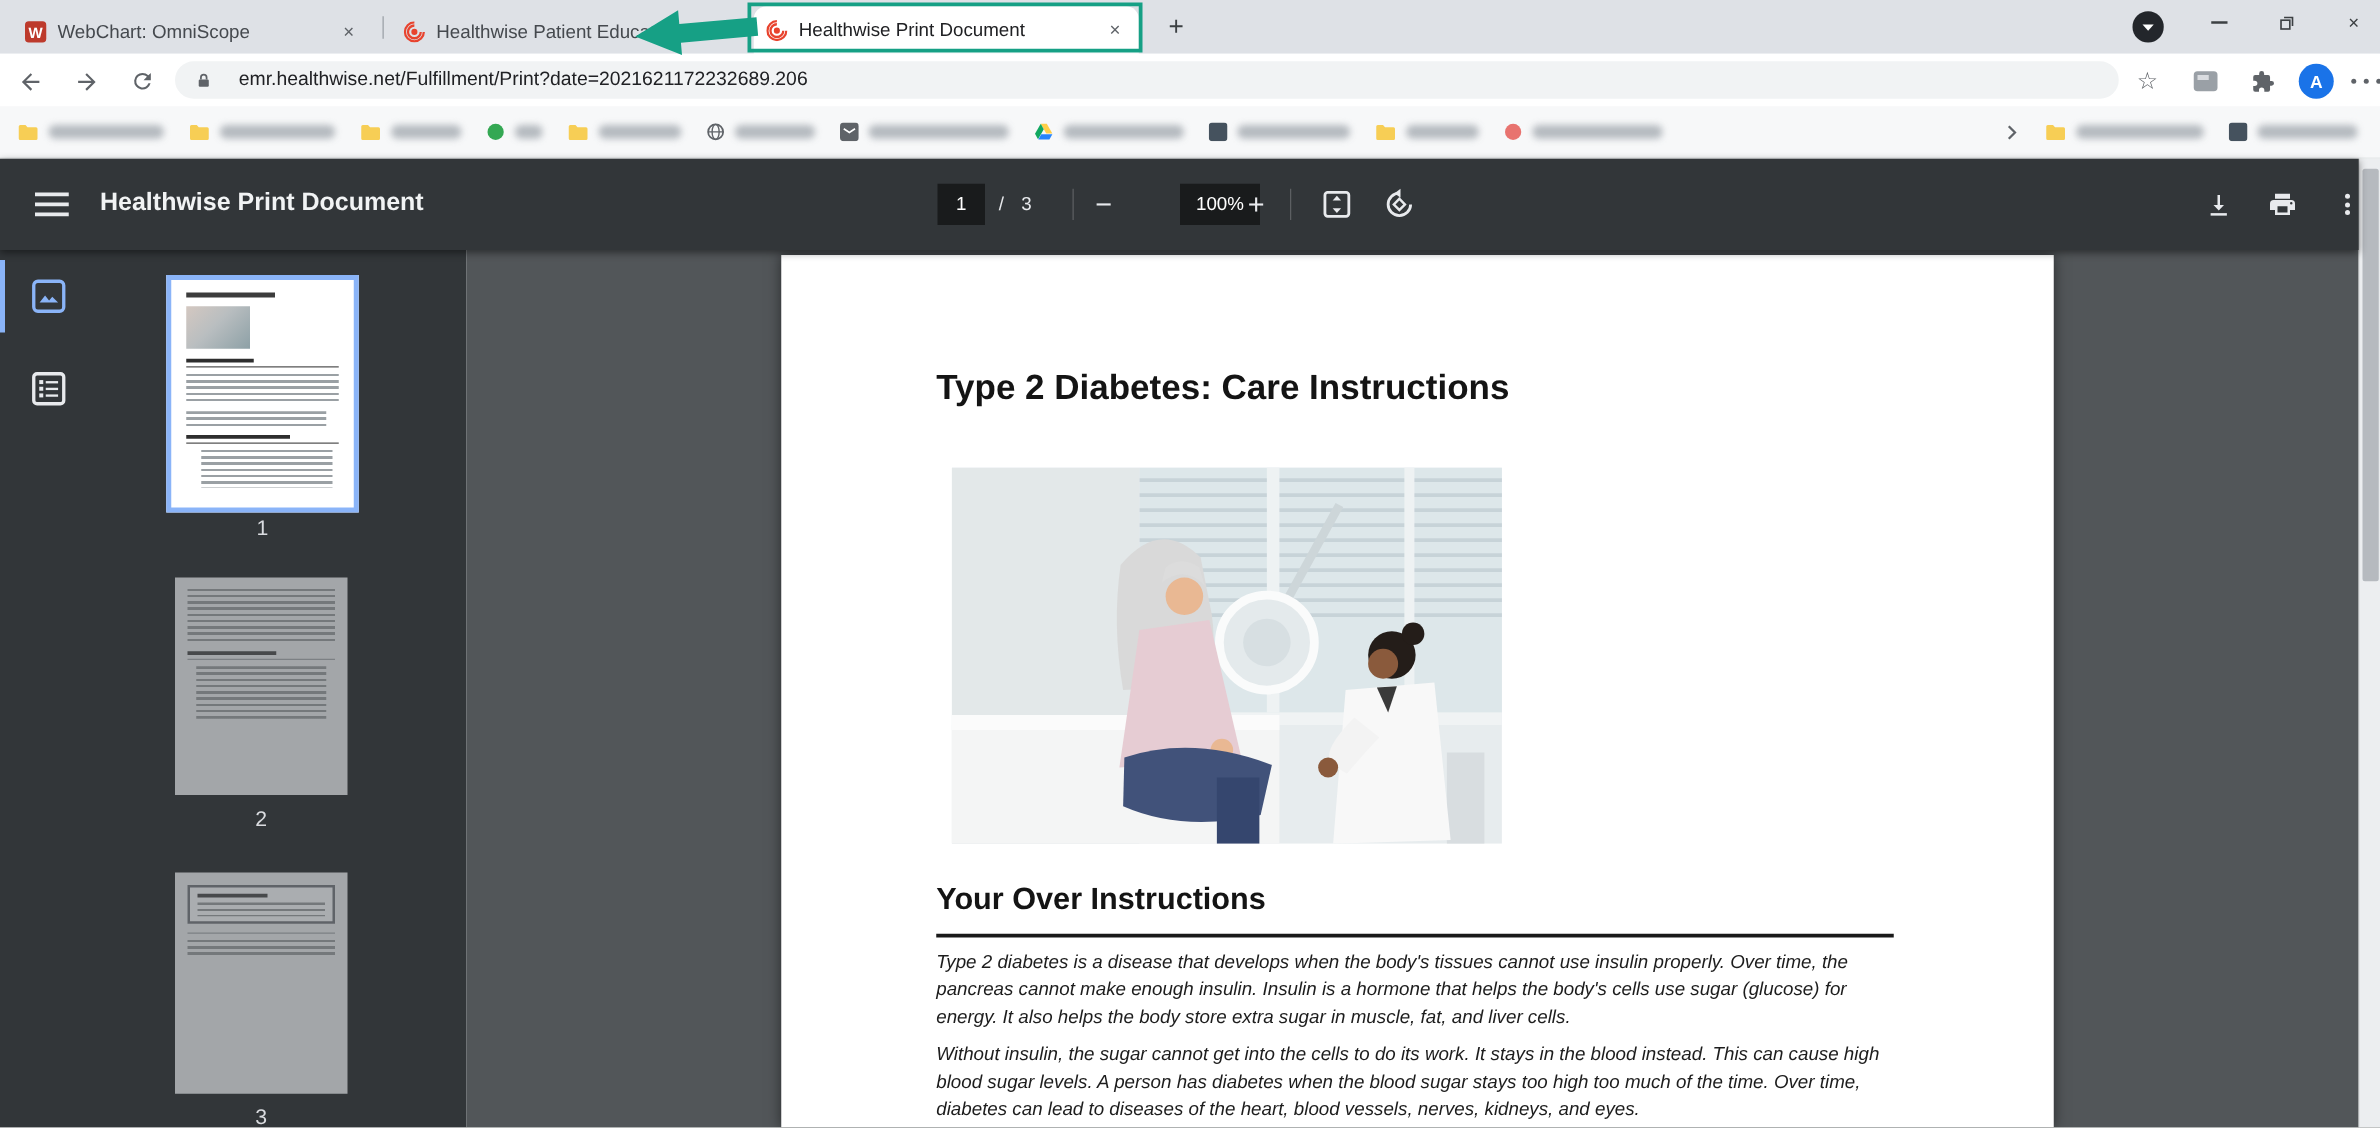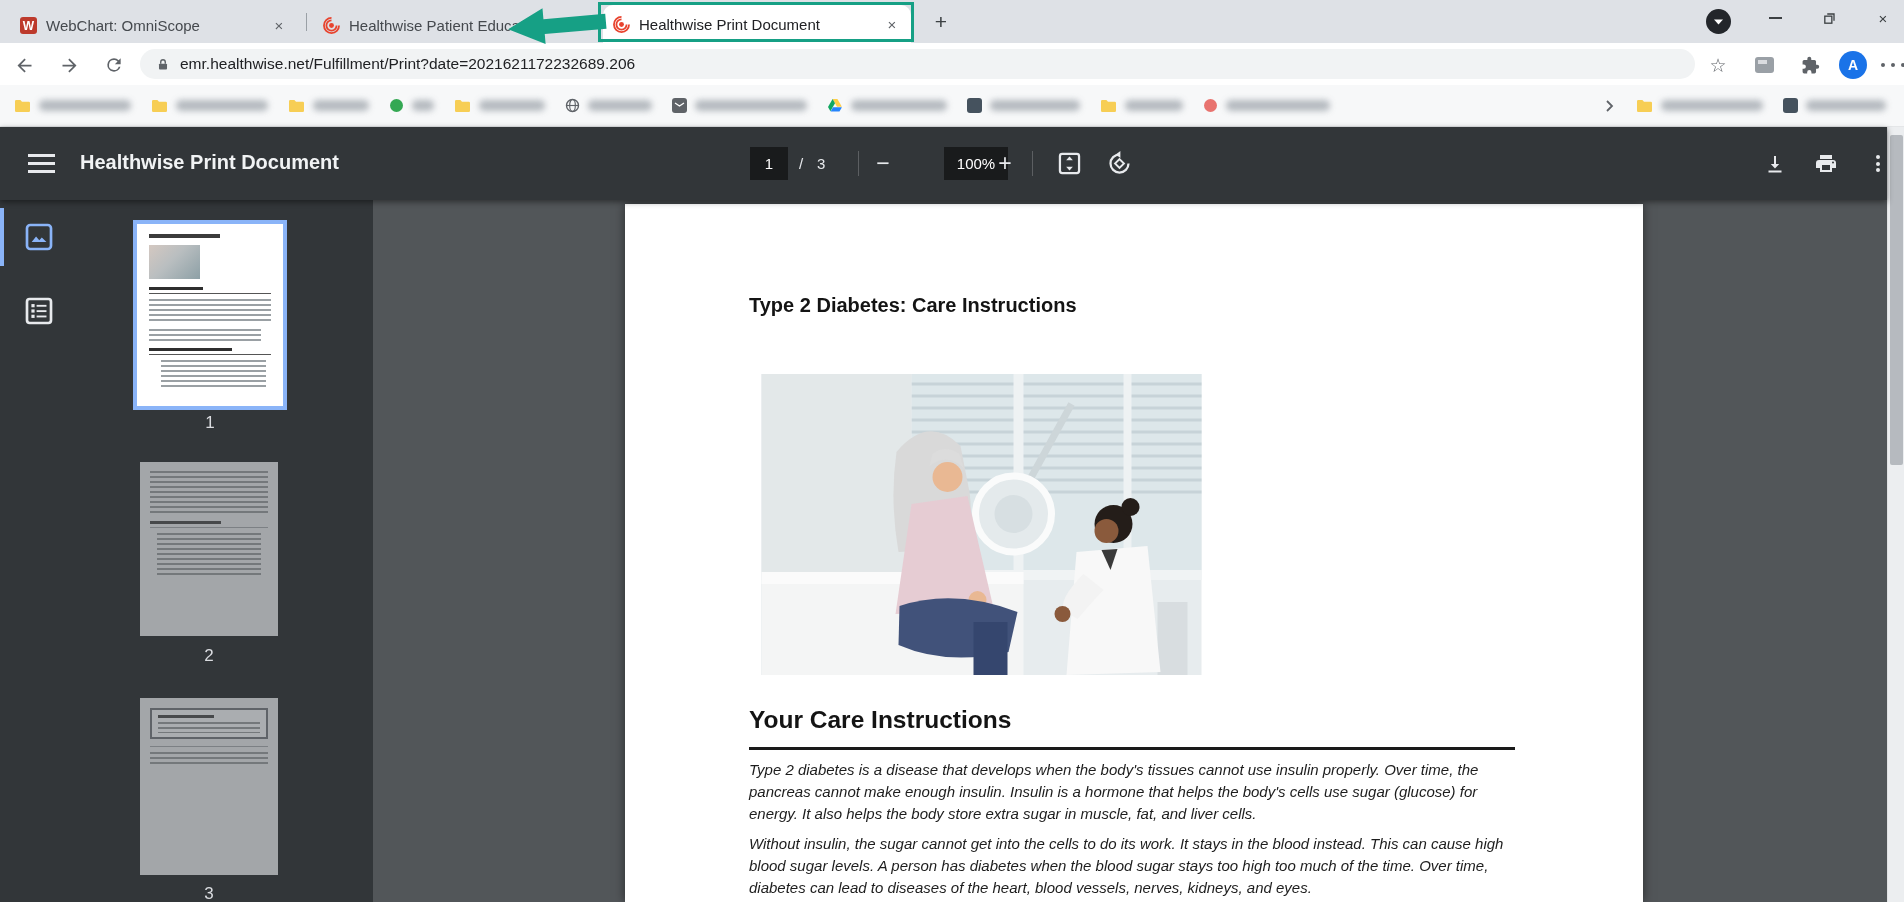--- a/index.html
+++ b/index.html
@@ -31,21 +31,21 @@
   
   .green-box { position:absolute; left:598px; top:2px; width:316px; height:40px;
                border:3px solid #16a085; z-index:40; }
   .green-arrow { position:absolute; left:506px; top:2px; z-index:41; transform:rotate(-5deg); }
 
   
   .addrbar { position:absolute; left:0; top:43px; width:100%; height:42px; background:#fff; }
   .navbtn { position:absolute; top:8px; width:28px; height:28px; display:flex; align-items:center; justify-content:center; }
   .nb-back { left:10px; } .nb-fwd { left:55px; } .nb-reload { left:100px; }
   .omnibox { position:absolute; left:140px; top:6px; width:1555px; height:30px; border-radius:15px;
-             background:#f1f3f4; display:flex; align-items:center; gap:10px; padding:0 16px;
+             background:#f1f3f4; display:flex; align-items:center; gap:21px; padding:0 16px;
              font-size:15.5px; color:#202124; }
   .addr-right { position:absolute; top:8px; width:30px; height:28px; display:flex; align-items:center; justify-content:center; }
   .ar-star { left:1703px; font-size:19px; color:#5f6368; }
   .ar-ext1 { left:1749px; } .ar-puzzle { left:1795px; }
   .ar-avatar { left:1838px; }
   .avatar-circ { width:28px; height:28px; border-radius:50%; background:#1a73e8; color:#fff; font-size:14px;
                  font-weight:bold; display:flex; align-items:center; justify-content:center; }
   .ar-menu { left:1878px; }
   .vdots i { display:block; width:4px; height:4px; border-radius:50%; background:#5f6368; margin:2.5px auto; }
   .extcard { width:19px; height:16px; border-radius:3px; background:#9aa0a6; position:relative; }
@@ -100,21 +100,21 @@
   .m-rule.g2 { background:#7c8084; }
   .m-lines { width:100%; background:repeating-linear-gradient(to bottom,#9aa0a4 0 2px, transparent 2px 5px);
              margin-bottom:6px; }
   .m-lines.g { background:repeating-linear-gradient(to bottom,#74787b 0 2px, transparent 2px 5px); }
   .m-lines.ind { width:86%; margin-left:10%; }
   .m-box { border:2px solid #5f6368; background:#aaadb0; padding:5px 6px 2px; margin-top:4px; }
 
   .viewer { position:absolute; left:373px; top:0; width:1514px; height:100%; background:#525659; }
   .page { position:absolute; left:252px; top:4px; width:1018px; height:698px; background:#fff;
           box-shadow:0 0 10px rgba(0,0,0,.5); }
-  .doc-title { position:absolute; left:124px; top:90px; font-size:20px; font-weight:bold; color:#141414; }
+  .doc-title { position:absolute; left:124px; top:90px; font-size:28px; font-weight:bold; color:#141414; }
   .doc-photo { position:absolute; left:136px; top:170px; width:441px; height:301px; }
   .doc-h2 { position:absolute; left:124px; top:502px; font-size:24.5px; font-weight:bold; color:#141414; }
   .doc-rule { position:absolute; left:124px; top:543px; width:766px; height:3px; background:#1a1a1a; }
   .doc-p { position:absolute; left:124px; width:777px; font-size:15px; line-height:21.8px; color:#1d1d1d;font-style:italic; }
   .doc-p1 { top:555px; } .doc-p2 { top:629px; }
 
   .scrollbar { position:absolute; right:0; top:127px; width:17px; height:775px; background:#eceef0;
                border-left:1px solid #e0e2e4; }
   .scroll-thumb { position:absolute; left:2px; top:8px; width:13px; height:330px; background:#b6babf; border-radius:2px; }
 </style>
@@ -463,21 +463,21 @@
           <rect x="396" y="228" width="30" height="73" fill="#d8dde0"></rect>
           <circle cx="352" cy="150" r="19" fill="#241d19"></circle>
           <circle cx="369" cy="133" r="9" fill="#241d19"></circle>
           <circle cx="345" cy="157" r="12" fill="#8a5a3c"></circle>
           <path d="M315 178 L386 172 L399 298 L305 301 Z" fill="#f8f8f8"></path>
           <polygon points="340,176 356,175 349,196" fill="#3a3a3a"></polygon>
           <path d="M322 200 q-26 26 -19 37 l13 8 q16 -19 26 -29 z" fill="#f3f3f3"></path>
           <circle cx="301" cy="240" r="8" fill="#8a5a3c"></circle>
         </svg>
 
-        <div class="doc-h2">Your Care Instructions</div>
+        <div class="doc-h2">Your Over Instructions</div>
         <div class="doc-rule"></div>
         <p class="doc-p doc-p1">Type 2 diabetes is a disease that develops when the body's tissues cannot use insulin properly. Over time, the pancreas cannot make enough insulin. Insulin is a hormone that helps the body's cells use sugar (glucose) for energy. It also helps the body store extra sugar in muscle, fat, and liver cells.</p>
         <p class="doc-p doc-p2">Without insulin, the sugar cannot get into the cells to do its work. It stays in the blood instead. This can cause high blood sugar levels. A person has diabetes when the blood sugar stays too high too much of the time. Over time, diabetes can lead to diseases of the heart, blood vessels, nerves, kidneys, and eyes.</p>
       </div>
     </div>
   </div>
 
   <div class="scrollbar">
     <div class="scroll-thumb"></div>
   </div>

